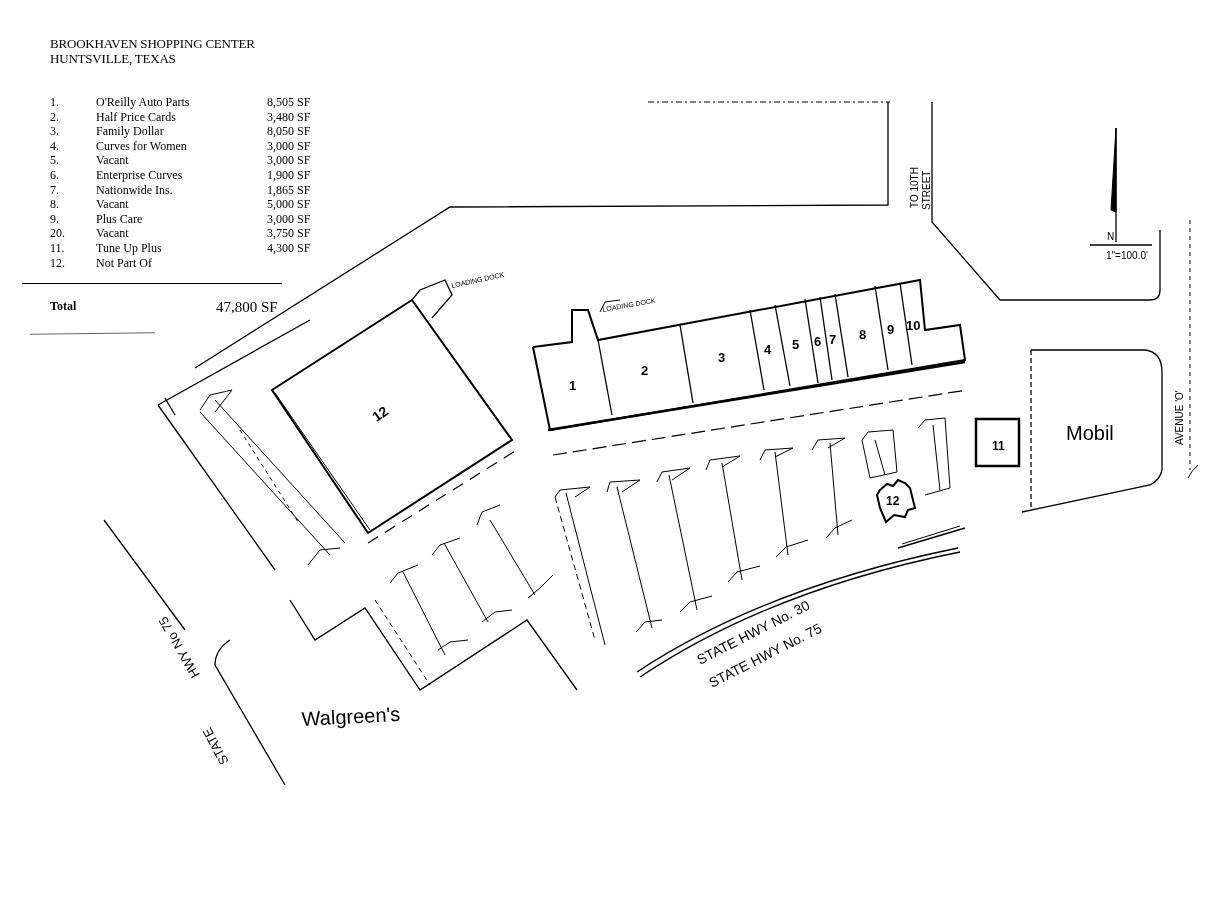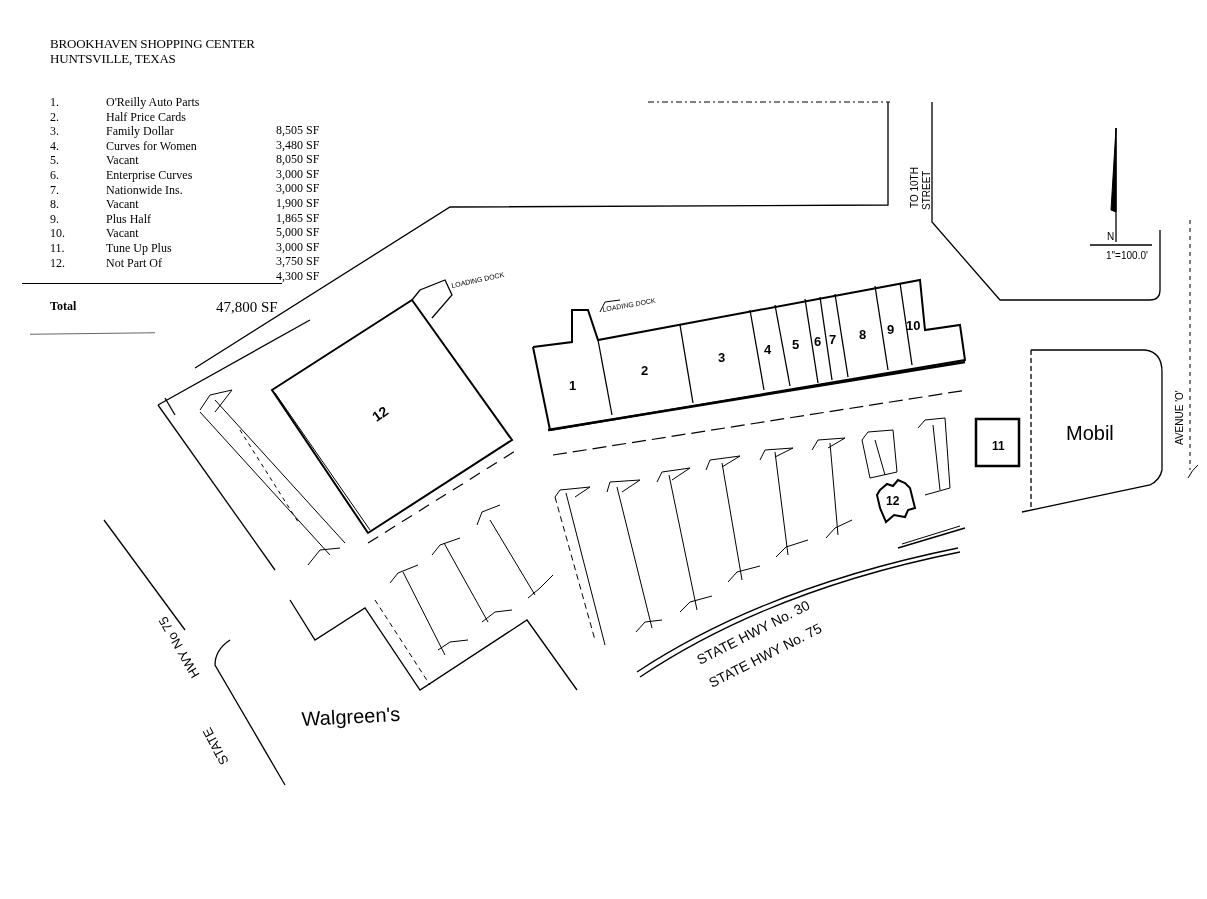--- a/index.html
+++ b/index.html
@@ -1,22 +1,22 @@
 <!DOCTYPE html>
 <html><head>
   <meta charset="utf-8">
   <style>
     html, body { margin: 0; padding: 0; background: #ffffff; }
     body { width: 1207px; height: 899px; position: relative; overflow: hidden; font-family: "Liberation Serif", serif; color: #000; }
     .title { position: absolute; left: 50px; top: 36px; font-size: 13px; line-height: 15px; letter-spacing: -0.2px; }
     .tenants { position: absolute; left: 50px; top: 95px; font-size: 12px; line-height: 14.6px; }
     .tenant-row { position: relative; height: 14.6px; width: 280px; }
     .t-num { position: absolute; left: 0; }
-    .t-name { position: absolute; left: 56px; white-space: nowrap; }
-    .t-sf { position: absolute; left: 226px; white-space: nowrap; margin-top: 28px; }
+    .t-name { position: absolute; left: 46px; white-space: nowrap; }
+    .t-sf { position: absolute; left: 217px; white-space: nowrap; }
     .rule { position: absolute; left: 22px; top: 283px; width: 260px; height: 0; border-top: 1.2px solid #000; }
     .total-label { position: absolute; left: 50px; top: 299px; font-size: 12px; font-weight: bold; }
     .total-value { position: absolute; left: 216px; top: 299px; font-size: 15px; }
     .faint-rule { position: absolute; left: 30px; top: 333px; width: 125px; height: 0; border-top: 1px solid #666; transform: rotate(-0.6deg); }
     svg.plan { position: absolute; left: 0; top: 0; }
     svg.plan text { font-family: "Liberation Sans", sans-serif; }
     .hand { font-family: "DejaVu Sans", sans-serif; }
   </style>
 </head>
 <body>
@@ -62,25 +62,25 @@
       <span class="t-name">Nationwide Ins.</span>
       <span class="t-sf">1,865 SF</span>
     </div>
   <div class="tenant-row">
       <span class="t-num">8.</span>
       <span class="t-name">Vacant</span>
       <span class="t-sf">5,000 SF</span>
     </div>
   <div class="tenant-row">
       <span class="t-num">9.</span>
-      <span class="t-name">Plus Half</span>
+      <span class="t-name">Plus Care</span>
       <span class="t-sf">3,000 SF</span>
     </div>
   <div class="tenant-row">
-      <span class="t-num">10.</span>
+      <span class="t-num">20.</span>
       <span class="t-name">Vacant</span>
       <span class="t-sf">3,750 SF</span>
     </div>
   <div class="tenant-row">
       <span class="t-num">11.</span>
       <span class="t-name">Tune Up Plus</span>
       <span class="t-sf">4,300 SF</span>
     </div>
   <div class="tenant-row">
       <span class="t-num">12.</span>

